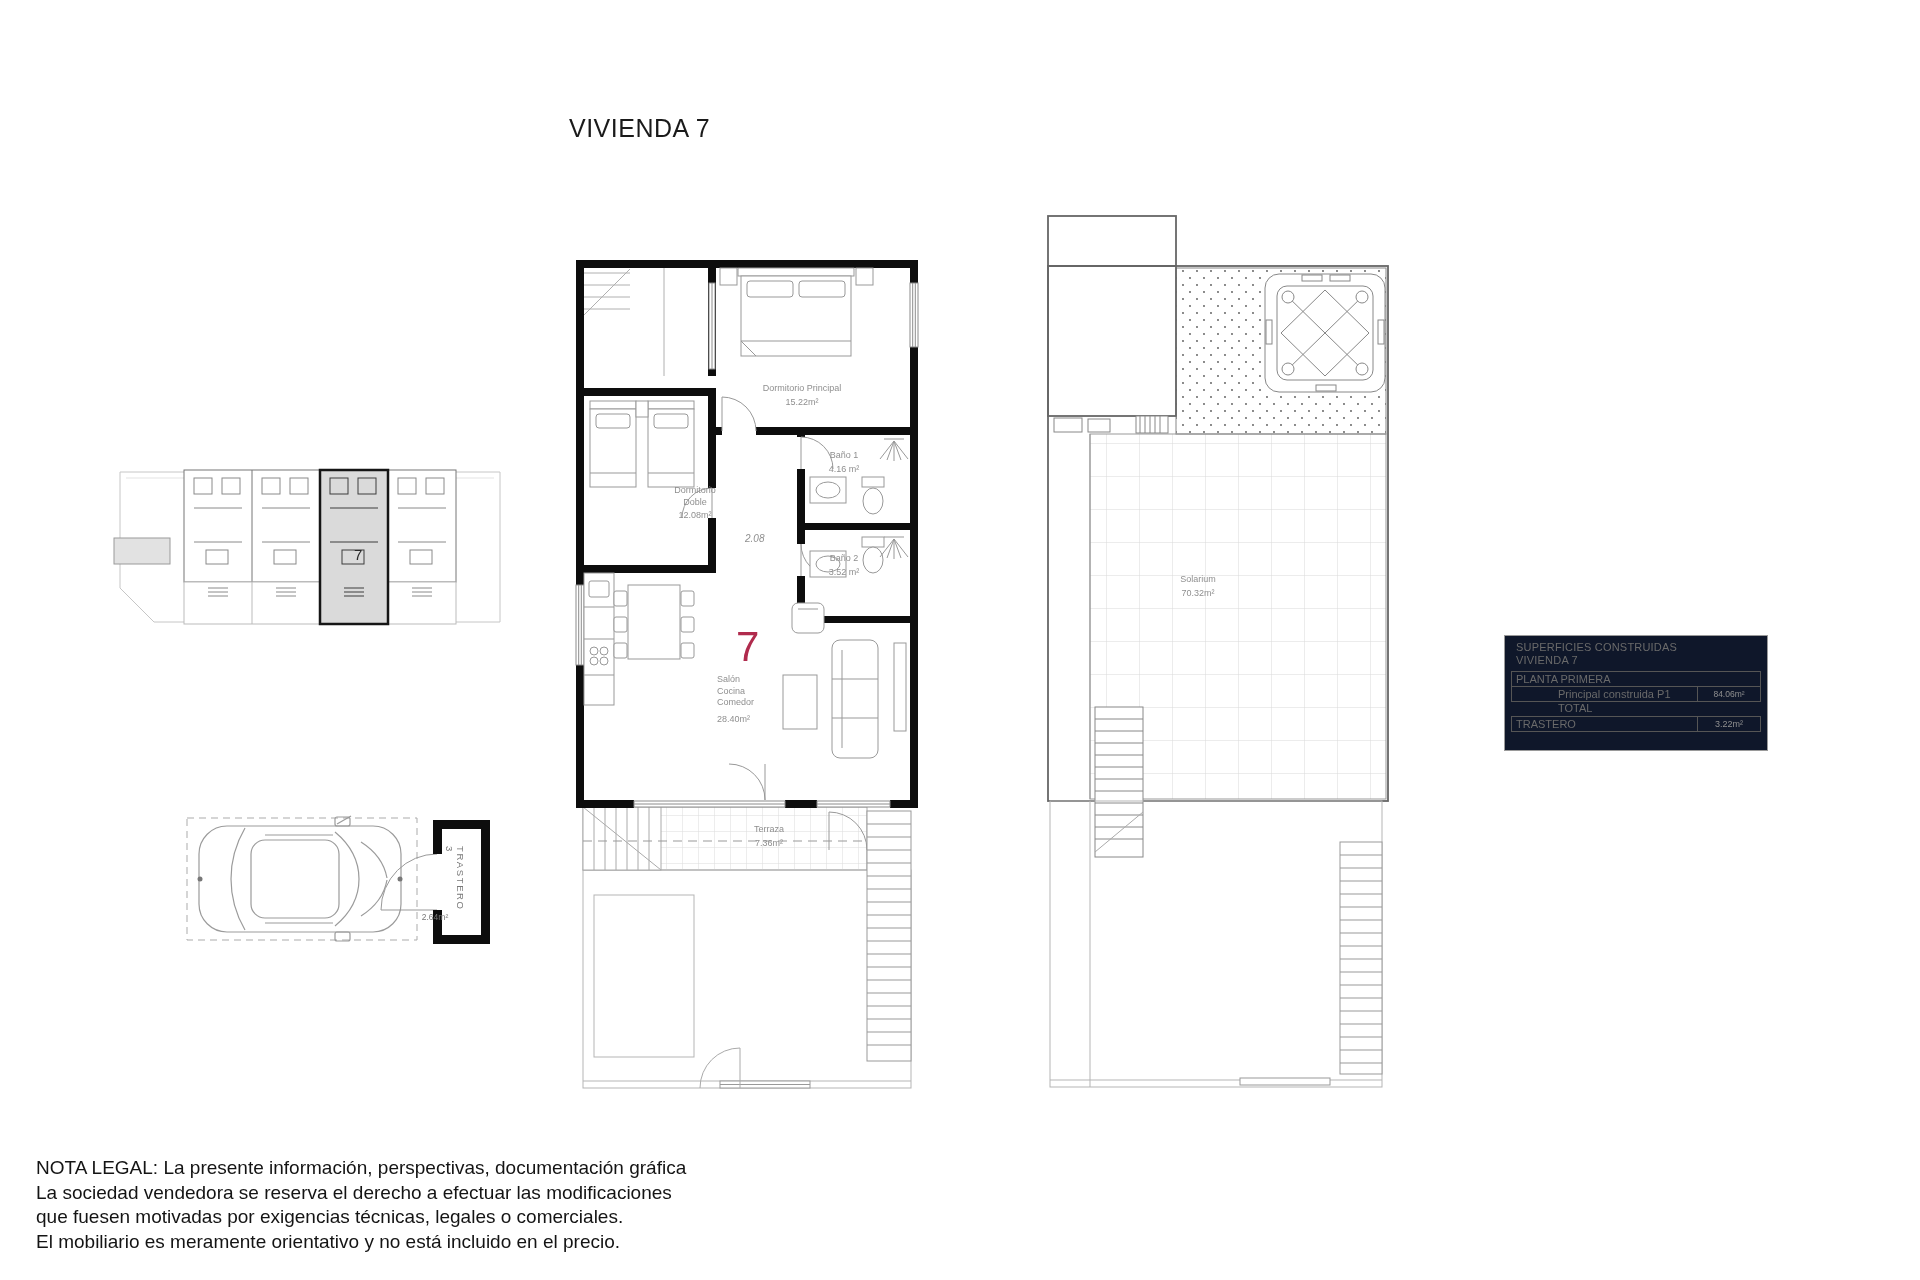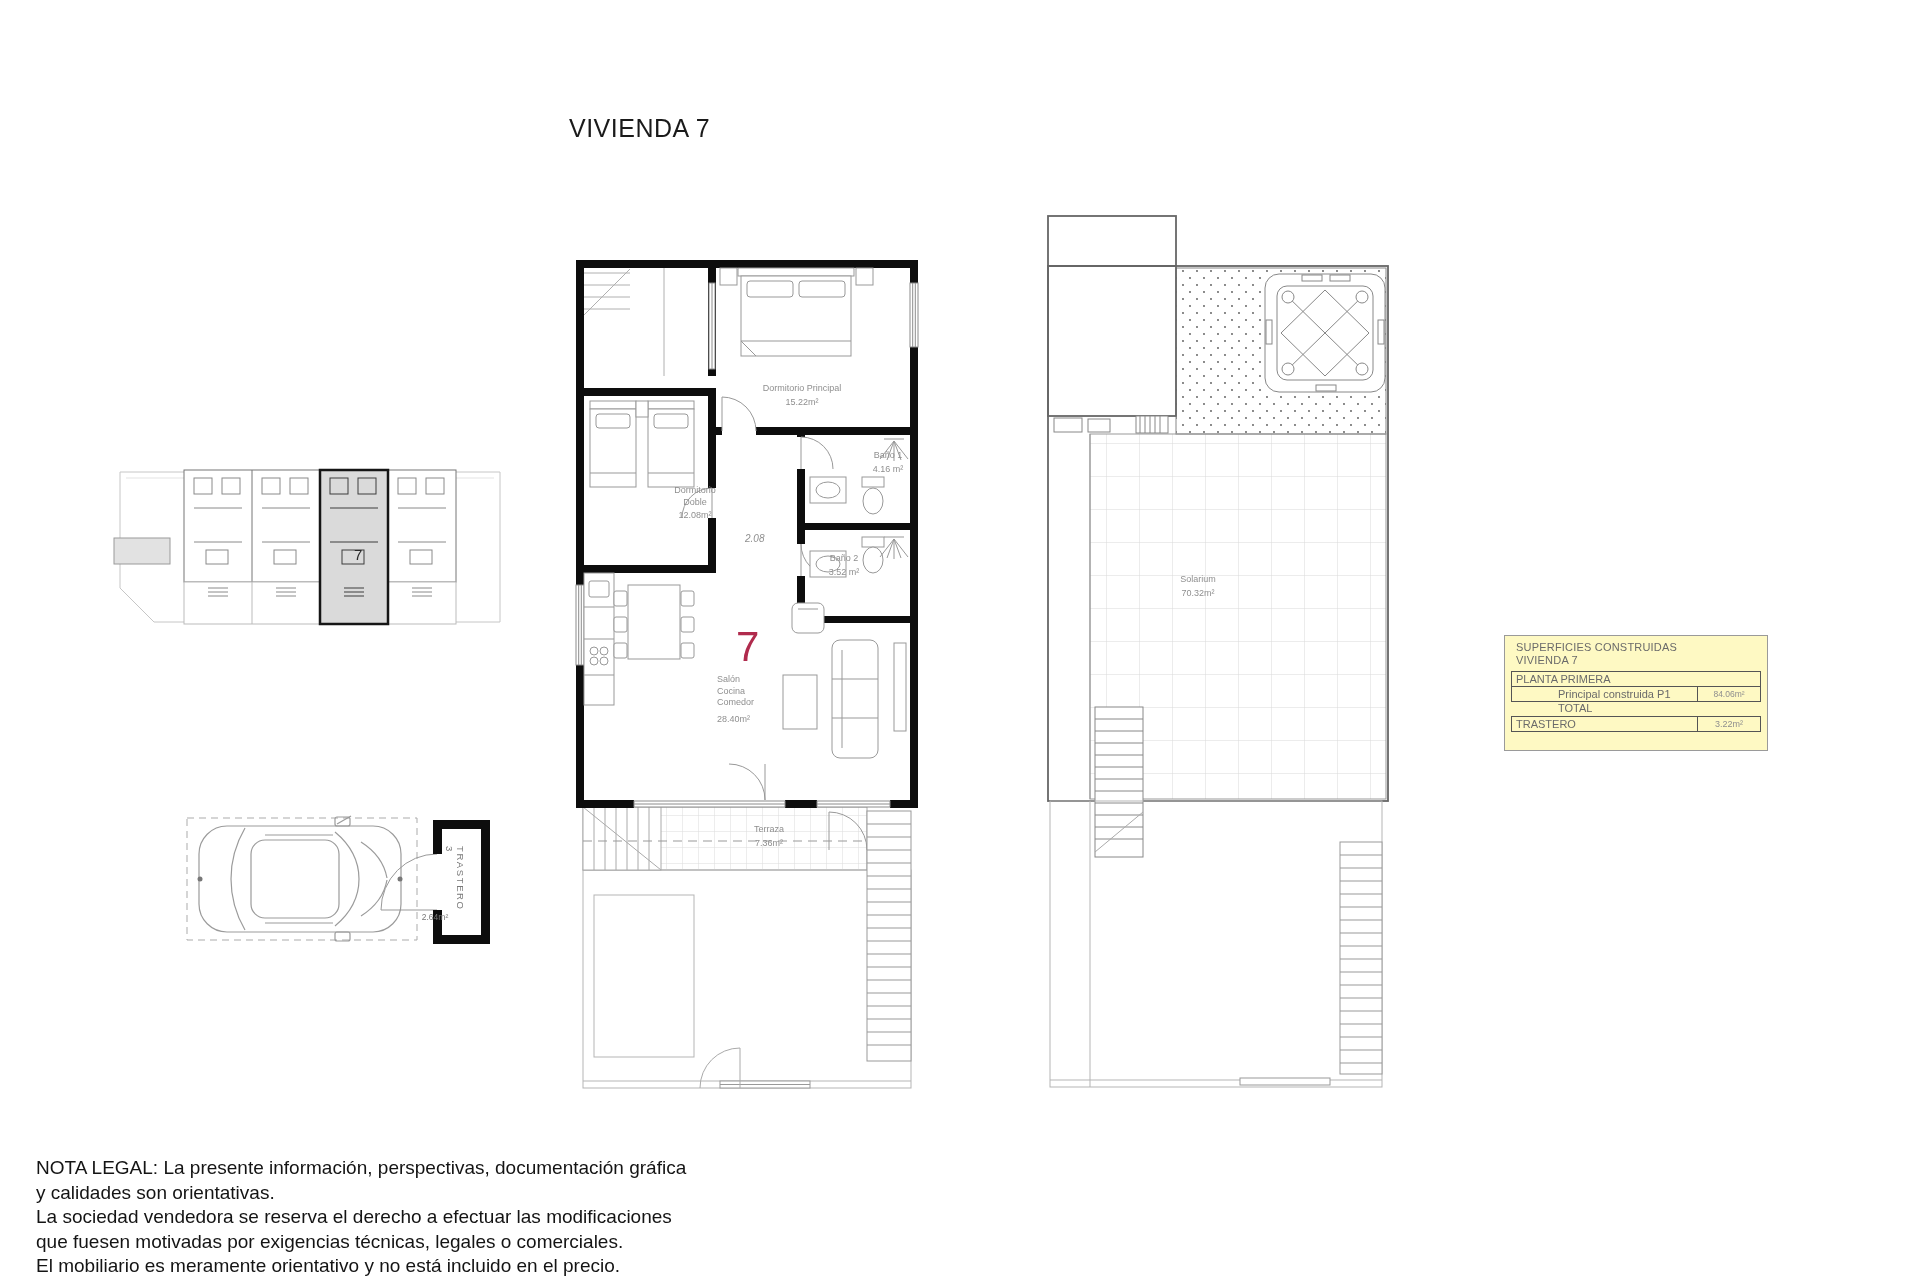--- a/index.html
+++ b/index.html
@@ -10,21 +10,21 @@
   .room-label{color:#8f8f8f;font-size:9px;line-height:11.5px;text-align:center;}
   .room-label .rname{white-space:pre-line;}
   .room-label .rarea{margin-top:2px;}
   .left-align{text-align:left;}
   .dim-label{color:#8f8f8f;font-size:10px;font-style:italic;}
   .unit-number{font-size:42px;line-height:44px;font-weight:400;}
   .keyplan-number{font-size:15px;color:#2a2a2a;}
   .vtext{writing-mode:vertical-rl;font-size:9.5px;letter-spacing:1.6px;color:#787878;}
   .tr-area{font-size:8.5px;color:#787878;text-align:center;}
   .areas-table{left:1504px;top:635px;width:262px;border:1px solid #9a9a9a;color:#6a6a6a;
-               font-size:11px;background:#fef9c3;padding-bottom:4px;}
+               font-size:11px;background:#0f172a;padding-bottom:4px;}
   .at-header{padding:5px 0 4px 11px;line-height:13px;letter-spacing:.2px;}
   .at-box{border:1px solid #555;margin:0 6px 14px 6px;}
   .at-row{height:14px;line-height:14px;padding-left:4px;}
   .at-row-title{border-bottom:1px solid #555;}
   .at-split{display:flex;padding-left:0;}
   .at-label{flex:1;padding-left:4px;}
   .indent{padding-left:46px;}
   .at-value{width:62px;border-left:1px solid #555;text-align:center;font-size:8.5px;
             color:#8f8f8f;line-height:14px;}
   .legal{left:36px;top:1156px;width:720px;font-size:19px;line-height:24.5px;color:#141414;}
@@ -291,21 +291,21 @@
       <rect x="222" y="348" width="32" height="30" rx="6"></rect>
       <line x1="228" y1="354" x2="248" y2="354"></line>
       <rect x="324" y="388" width="12" height="88"></rect>
     </g>
   </svg>
 
   <div class="abs room-label" style="left:752px;top:383px;width:100px;">
     <div class="rname">Dormitorio Principal</div>
     <div class="rarea">15.22m²</div>
   </div>
-  <div class="abs room-label" style="left:856px;top:450px;width:64px;">
+  <div class="abs room-label" style="left:812px;top:450px;width:64px;">
     <div class="rname">Baño 1</div>
     <div class="rarea">4.16 m²</div>
   </div>
   <div class="abs room-label" style="left:655px;top:485px;width:80px;">
     <div class="rname">Dormitorio
 Doble</div>
     <div class="rarea">12.08m²</div>
   </div>
   <div class="abs dim-label" style="left:745px;top:533px;">2.08</div>
   <div class="abs room-label" style="left:812px;top:553px;width:64px;">
@@ -395,19 +395,18 @@
     <div class="at-box">
       <div class="at-row at-split">
         <div class="at-label">TRASTERO</div>
         <div class="at-value" style="font-size:9px;">3.22m²</div>
       </div>
     </div>
   </div>
 
   <div class="abs legal">
     <div>NOTA LEGAL: La presente información, perspectivas, documentación gráfica</div>
-    <div>y calidades son orientativas.</div>
     <div>La sociedad vendedora se reserva el derecho a efectuar las modificaciones</div>
     <div>que fuesen motivadas por exigencias técnicas, legales o comerciales.</div>
     <div>El mobiliario es meramente orientativo y no está incluido en el precio.</div>
   </div>
 
 </div>
 
 </body></html>

